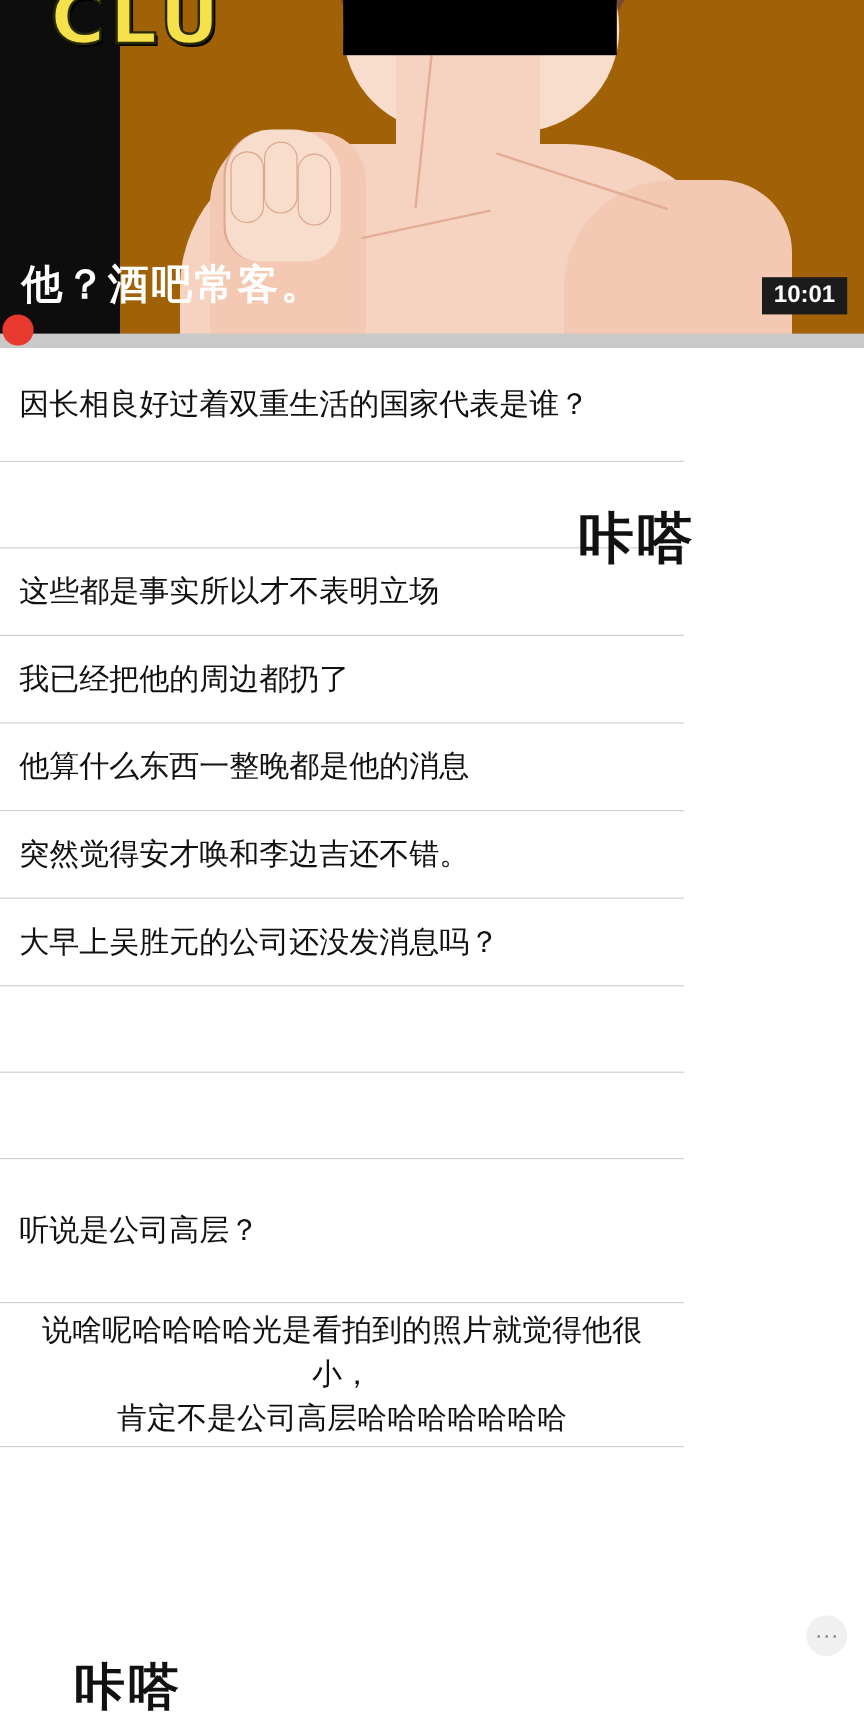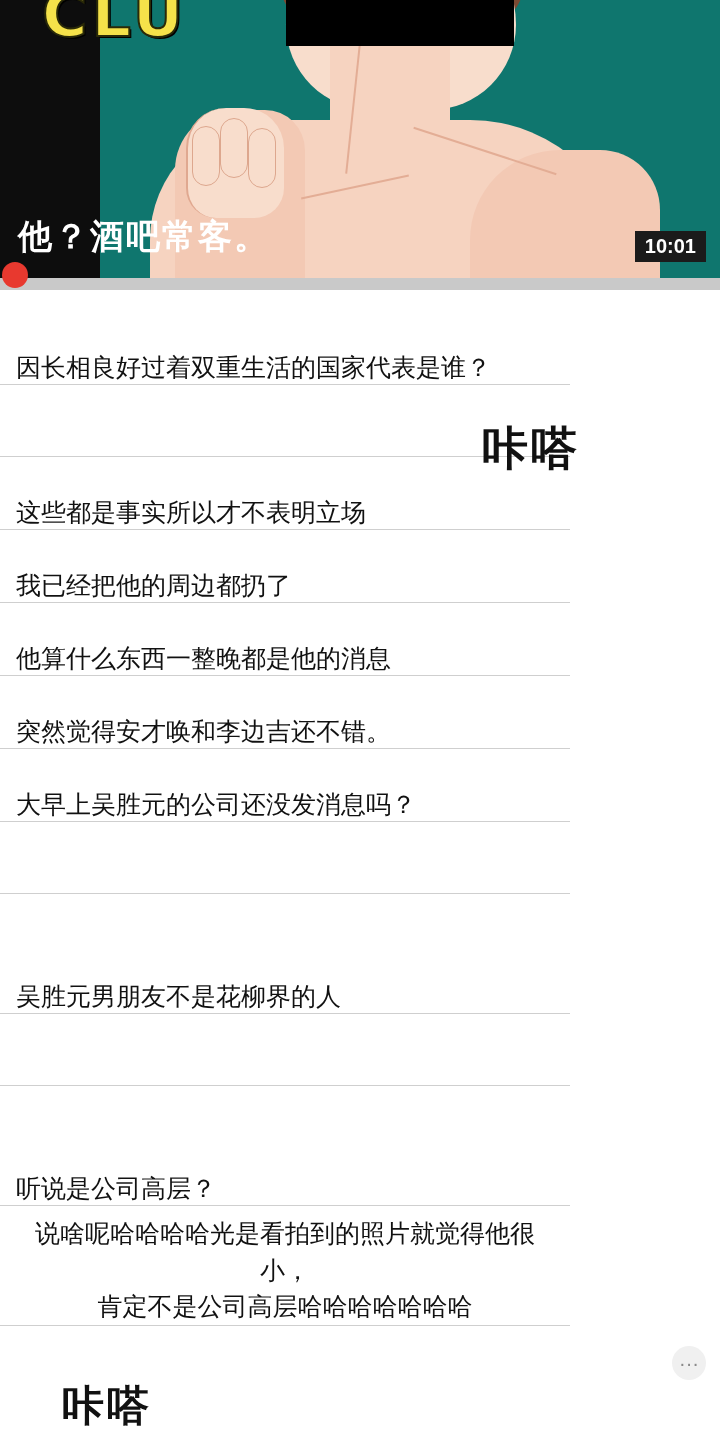--- a/index.html
+++ b/index.html
@@ -19,21 +19,21 @@
     width: 720px;
     height: 1440px;
     background: #ffffff;
   }
 
   
   .panel {
     position: relative;
     width: 720px;
     height: 290px;
-    background: #0f766e;
+    background: #a16207;
     overflow: hidden;
   }
   .panel-bg-left {
     position: absolute;
     left: 0; top: 0;
     width: 100px; height: 290px;
     background: #0d0d0d;
   }
   .club-text {
     position: absolute;
@@ -176,21 +176,21 @@
     position: relative;
     width: 720px;
     background: #ffffff;
   }
   .row {
     position: relative;
     box-sizing: border-box;
     width: 570px;
     border-bottom: 1px solid #cfcfcf;
     display: flex;
-    align-items: flex-end;
+    align-items: center;
     padding: 0 16px;
     color: #111111;
     font-family: "DejaVu Sans", sans-serif;
     font-size: 25px;
   }
   .row.h72 { height: 73px; }
   .row.tall { height: 95px; }
   .row.taller { height: 120px; }
   .row.blank { height: 72px; }
   .row.center-text { justify-content: center; text-align: center; }
@@ -313,23 +313,20 @@
     </div>
 
     <div class="row h72">
       <span class="row-text"> 大早上吴胜元的公司还没发消息吗？</span>
     </div>
 
     <div class="row blank">
       <span class="row-text"></span>
     </div>
 
-    <div class="row taller">
-      <span class="row-text">吴胜元男朋友不是花柳界的人</span>
-    </div>
 
     <div class="row blank">
       <span class="row-text"></span>
     </div>
 
     <div class="row taller">
       <span class="row-text"> 听说是公司高层？</span>
     </div>
 
     <div class="row taller center-text">

